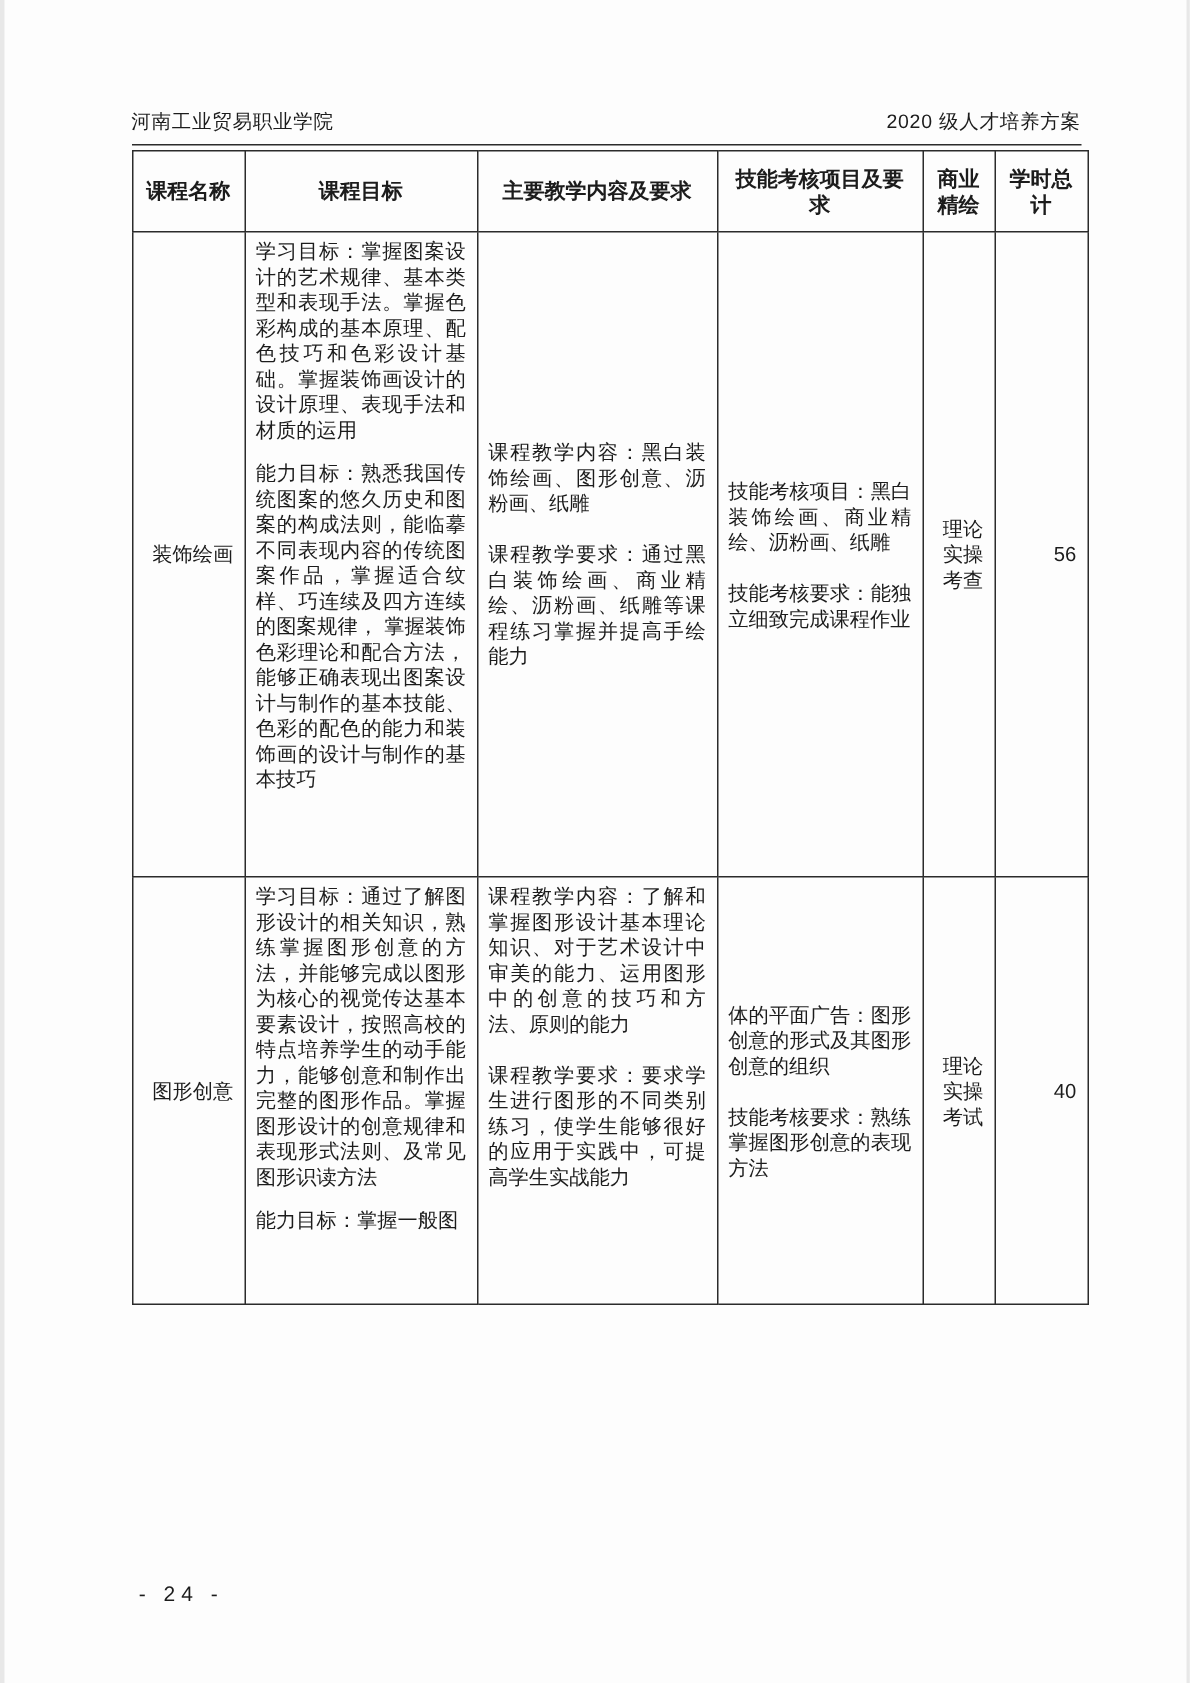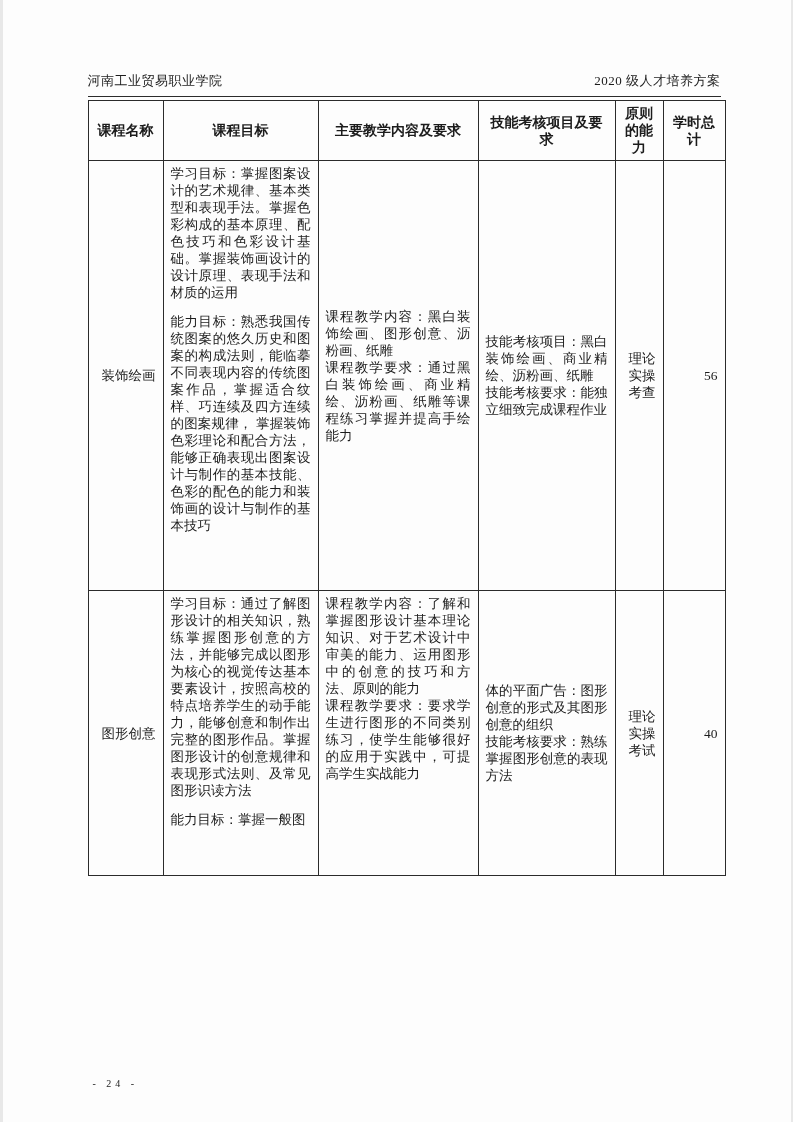--- a/index.html
+++ b/index.html
@@ -2,21 +2,21 @@
 <html lang="zh"><head>
 <meta charset="utf-8">
 <style>
   html, body { margin: 0; padding: 0; background: #e8e8e8; }
   .page {
     position: relative;
     width: 788px;
     height: 1122px;
     margin: 0 auto;
     background: #fdfdfd;
-    font-family: Liberation Serif, serif;
+    font-family: Liberation Sans, sans-serif;
     color: #1c1c1c;
     overflow: hidden;
   }
   
   .running-head {
     position: absolute;
     left: 85px;
     right: 70px;
     top: 72px;
     display: flex;
@@ -58,34 +58,34 @@
   tr.row-2 { height: 430px; }
   tr.row-3 { height: 285px; }
   td.v-top { vertical-align: top; }
   td.v-mid { vertical-align: middle; }
   td.center { text-align: right; }
   td p {
     margin: 0;
     text-align: justify;
     text-justify: inter-character;
   }
-  td.gap-between p + p { margin-top: 0; }
+  td.gap-between p + p { margin-top: 17px; }
   td.no-gap p + p { margin-top: 12px; }
   td.method-cell {
     text-align: right;
     white-space: pre-line;
     vertical-align: middle;
     padding: 4px 2px;
   }
   
   .page-footer {
     position: absolute;
     left: 90px;
-    top: 1078px;
-    font-size: 10px;
+    top: 1054px;
+    font-size: 14px;
     letter-spacing: 4px;
   }
 </style>
 </head>
 <body>
 
 <div class="page">
 
   <div class="running-head">
     <span>河南工业贸易职业学院</span>
@@ -100,21 +100,21 @@
       <col style="width:137px">
       <col style="width:48px">
       <col style="width:62px">
     </colgroup>
     <thead>
       <tr>
         <th>课程名称</th>
         <th>课程目标</th>
         <th>主要教学内容及要求</th>
         <th>技能考核项目及要求</th>
-        <th>原则的能力</th>
+        <th>商业精绘</th>
         <th>学时总计</th>
       </tr>
     </thead>
     <tbody>
       <tr class="row-2">
         <td class="center v-mid">装饰绘画</td>
         <td class="v-top no-gap">
           <p>学习目标：掌握图案设计的艺术规律、基本类型和表现手法。掌握色彩构成的基本原理、配色技巧和色彩设计基础。掌握装饰画设计的设计原理、表现手法和材质的运用</p>
           <p>能力目标：熟悉我国传统图案的悠久历史和图案的构成法则，能临摹不同表现内容的传统图案作品，掌握适合纹样、巧连续及四方连续的图案规律， 掌握装饰色彩理论和配合方法，能够正确表现出图案设计与制作的基本技能、色彩的配色的能力和装饰画的设计与制作的基本技巧</p>
         </td>

